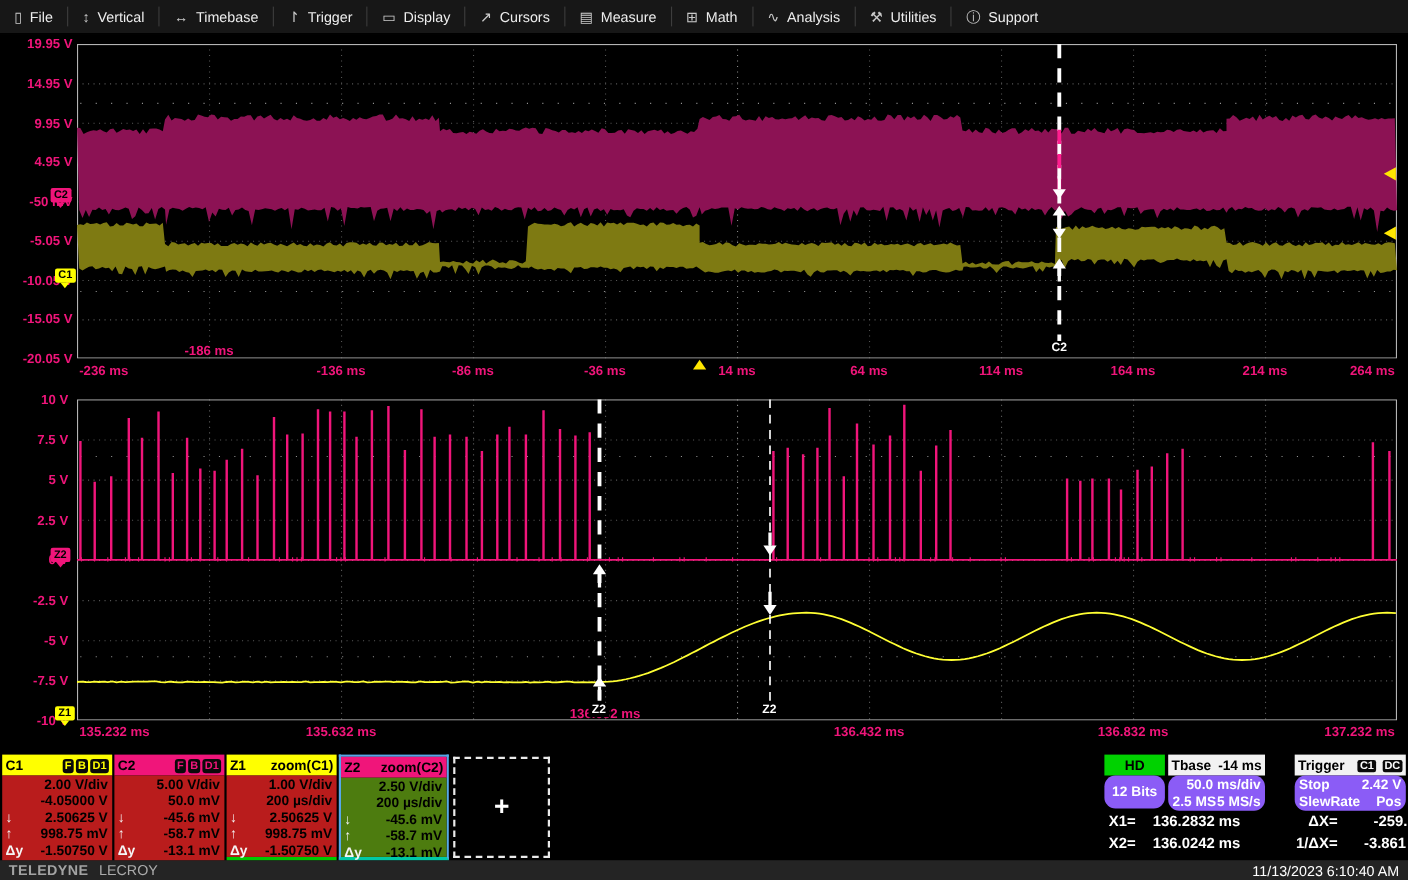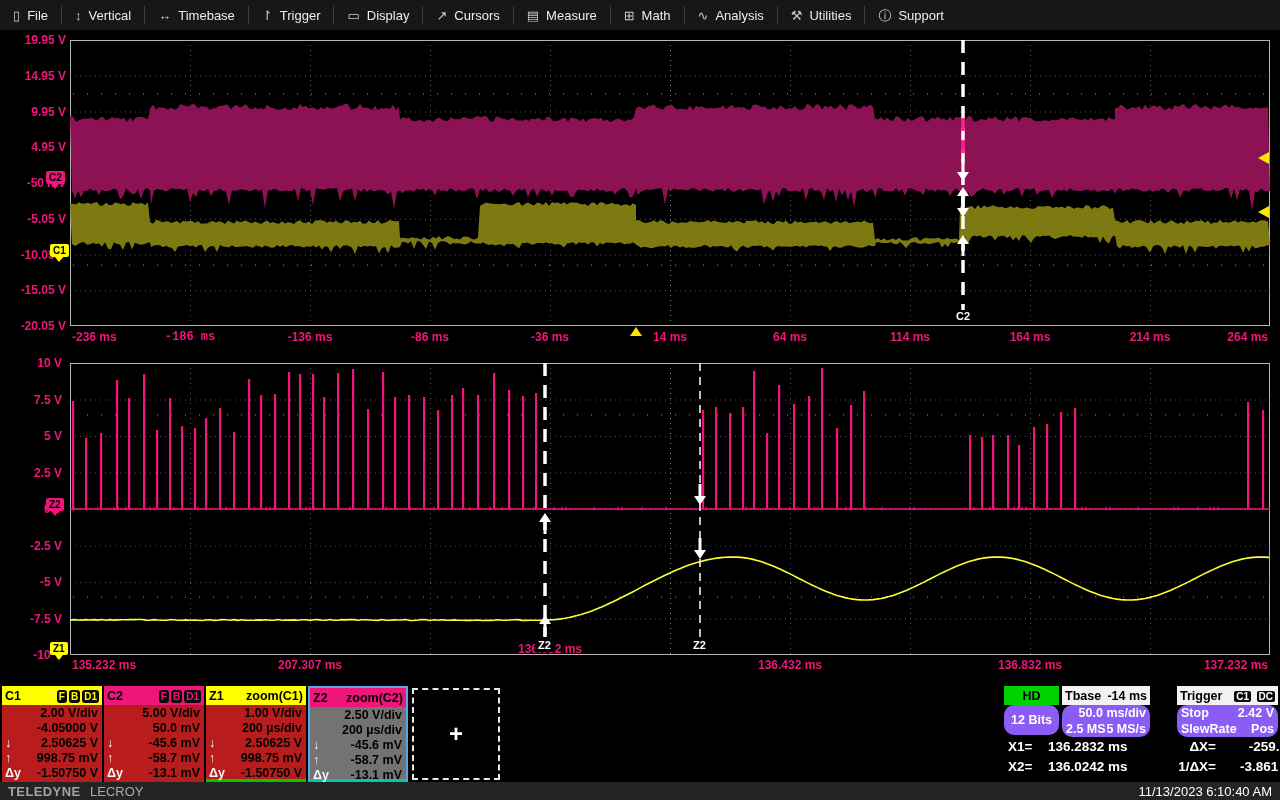--- a/index.html
+++ b/index.html
@@ -24,21 +24,21 @@
   .trig-marker{position:absolute;width:0;height:0;border-left:6px solid transparent;
                border-right:6px solid transparent;border-bottom:9px solid #ffe600;z-index:5;}
   
   .descbox{position:absolute;top:686px;width:100px;height:96px;font-size:12.5px;font-weight:bold;
            box-sizing:border-box;cursor:default;}
   .descbox .hdr{height:19px;display:flex;align-items:center;justify-content:space-between;
                 padding:0 3px;color:#000;}
   .descbox .bdy{background:#b91c1c;height:calc(100% - 19px);color:#000;padding:1px 4px 0 3px;
                 box-sizing:border-box;}
   .descbox.sel{border:2px solid #56a7e8;}
-  .descbox.sel .bdy{background:#737373;}
+  .descbox.sel .bdy{background:#4d7c0f;}
   .vrow{text-align:right;height:15px;line-height:15px;}
   .mrow{display:flex;justify-content:space-between;height:15px;line-height:15px;}
   .mrow .sym{color:#f5f5f5;}
   .chipF{background:#0a0a0a;border-radius:3px;padding:0 2px;font-size:10px;margin-left:2px;line-height:13px;}
   .addbox{position:absolute;left:412px;top:688px;width:88px;height:92px;border:2px dashed #eaeaea;
           display:flex;align-items:center;justify-content:center;color:#fff;font-size:24px;font-weight:bold;
           box-sizing:border-box;}
   
   .acq{position:absolute;top:686px;font-size:12.5px;font-weight:bold;box-sizing:border-box;}
   .acq .hdr{height:19px;display:flex;justify-content:space-between;align-items:center;
@@ -262,41 +262,41 @@
 <div class="glabel " style="top: 33px; left: 66px; transform: translateX(-100%);">19.95 V</div>
 <div class="glabel " style="top: 68.75px; left: 66px; transform: translateX(-100%);">14.95 V</div>
 <div class="glabel " style="top: 104.5px; left: 66px; transform: translateX(-100%);">9.95 V</div>
 <div class="glabel " style="top: 140.25px; left: 66px; transform: translateX(-100%);">4.95 V</div>
 <div class="glabel " style="top: 176px; left: 66px; transform: translateX(-100%);">-50 mV</div>
 <div class="glabel " style="top: 211.75px; left: 66px; transform: translateX(-100%);">-5.05 V</div>
 <div class="glabel " style="top: 247.5px; left: 66px; transform: translateX(-100%);">-10.05 V</div>
 <div class="glabel " style="top: 283.25px; left: 66px; transform: translateX(-100%);">-15.05 V</div>
 <div class="glabel " style="top: 319px; left: 66px; transform: translateX(-100%);">-20.05 V</div>
 <div class="glabel " style="top: 330px; left: 72px;">-236 ms</div>
-<div class="glabel " style="top: 330px; left: 190px; transform: translateX(-50%); font-family: Liberation Mono, monospace;">-186 ms</div>
+<div class="glabel " style="top: 312px; left: 190px; transform: translateX(-50%);">-186 ms</div>
 <div class="glabel " style="top: 330px; left: 310px; transform: translateX(-50%);">-136 ms</div>
 <div class="glabel " style="top: 330px; left: 430px; transform: translateX(-50%);">-86 ms</div>
 <div class="glabel " style="top: 330px; left: 550px; transform: translateX(-50%);">-36 ms</div>
 <div class="glabel " style="top: 330px; left: 670px; transform: translateX(-50%);">14 ms</div>
 <div class="glabel " style="top: 330px; left: 790px; transform: translateX(-50%);">64 ms</div>
 <div class="glabel " style="top: 330px; left: 910px; transform: translateX(-50%);">114 ms</div>
 <div class="glabel " style="top: 330px; left: 1030px; transform: translateX(-50%);">164 ms</div>
 <div class="glabel " style="top: 330px; left: 1150px; transform: translateX(-50%);">214 ms</div>
 <div class="glabel " style="top: 330px; left: 1268px; transform: translateX(-100%);">264 ms</div>
 <div class="glabel " style="top: 356px; left: 62px; transform: translateX(-100%);">10 V</div>
 <div class="glabel " style="top: 392.5px; left: 62px; transform: translateX(-100%);">7.5 V</div>
 <div class="glabel " style="top: 429px; left: 62px; transform: translateX(-100%);">5 V</div>
 <div class="glabel " style="top: 465.5px; left: 62px; transform: translateX(-100%);">2.5 V</div>
 <div class="glabel " style="top: 502px; left: 62px; transform: translateX(-100%);">0 V</div>
 <div class="glabel " style="top: 538.5px; left: 62px; transform: translateX(-100%);">-2.5 V</div>
 <div class="glabel " style="top: 575px; left: 62px; transform: translateX(-100%);">-5 V</div>
 <div class="glabel " style="top: 611.5px; left: 62px; transform: translateX(-100%);">-7.5 V</div>
 <div class="glabel " style="top: 648px; left: 62px; transform: translateX(-100%);">-10 V</div>
 <div class="glabel " style="top: 658px; left: 72px;">135.232 ms</div>
-<div class="glabel " style="top: 658px; left: 310px; transform: translateX(-50%);">207.307 ms</div>
+<div class="glabel " style="top: 658px; left: 310px; transform: translateX(-50%);">135.632 ms</div>
 <div class="glabel " style="top: 642px; left: 550px; transform: translateX(-50%);">136.032 ms</div>
 <div class="glabel " style="top: 658px; left: 790px; transform: translateX(-50%);">136.432 ms</div>
 <div class="glabel " style="top: 658px; left: 1030px; transform: translateX(-50%);">136.832 ms</div>
 <div class="glabel " style="top: 658px; left: 1268px; transform: translateX(-100%);">137.232 ms</div>
 <div class="badge" style="background: rgb(240, 21, 122); left: 46px; top: 171px;">C2<div class="tri" style="border-top-color: rgb(240, 21, 122);"></div></div>
 <div class="badge" style="background: rgb(255, 255, 0); left: 50px; top: 244px;">C1<div class="tri" style="border-top-color: rgb(255, 255, 0);"></div></div>
 <div class="badge" style="background: rgb(240, 21, 122); left: 46px; top: 498px;">Z2<div class="tri" style="border-top-color: rgb(240, 21, 122);"></div></div>
 <div class="badge" style="background: rgb(255, 255, 0); left: 50px; top: 642px;">Z1<div class="tri" style="border-top-color: rgb(255, 255, 0);"></div></div>
 <div class="cursor-chip" style="left: 953px; top: 310px;">C2</div>
 <div class="cursor-chip" style="left: 535px; top: 639px;">Z2</div>

